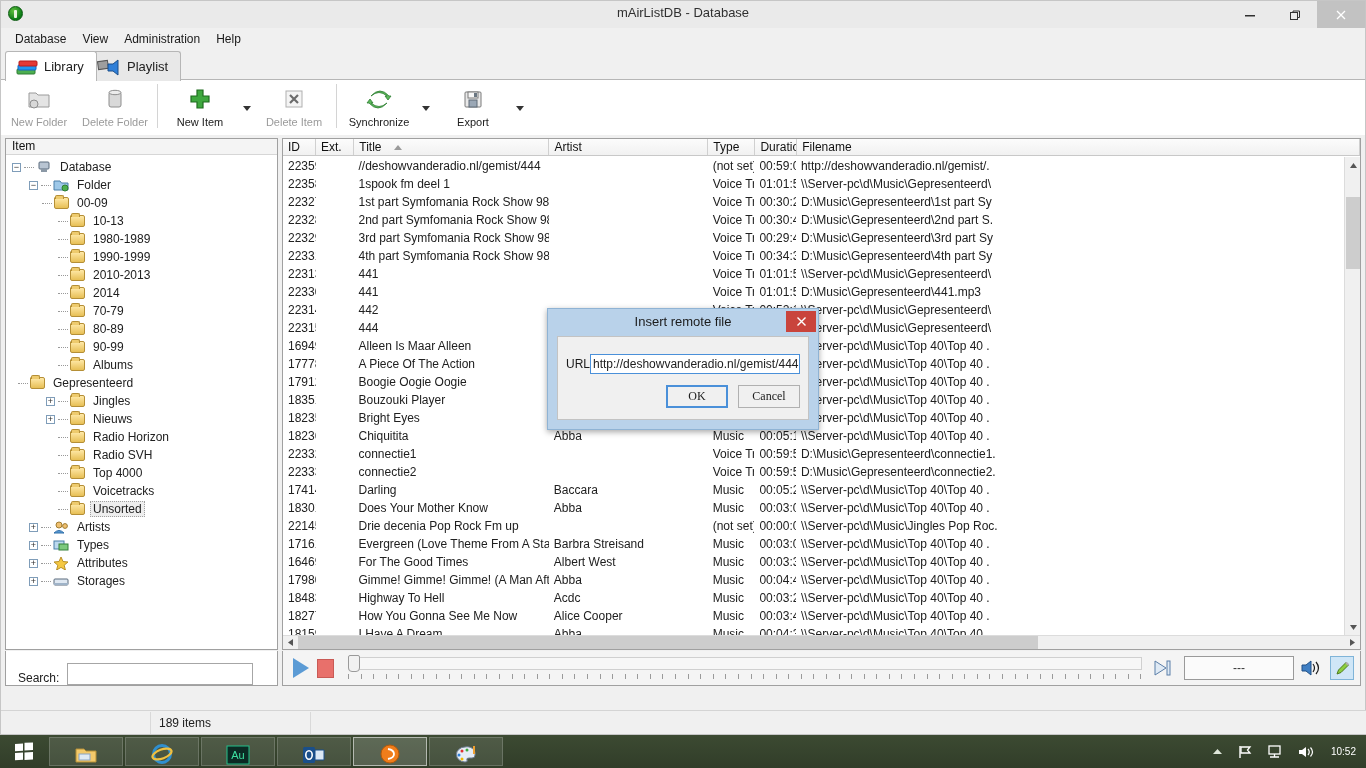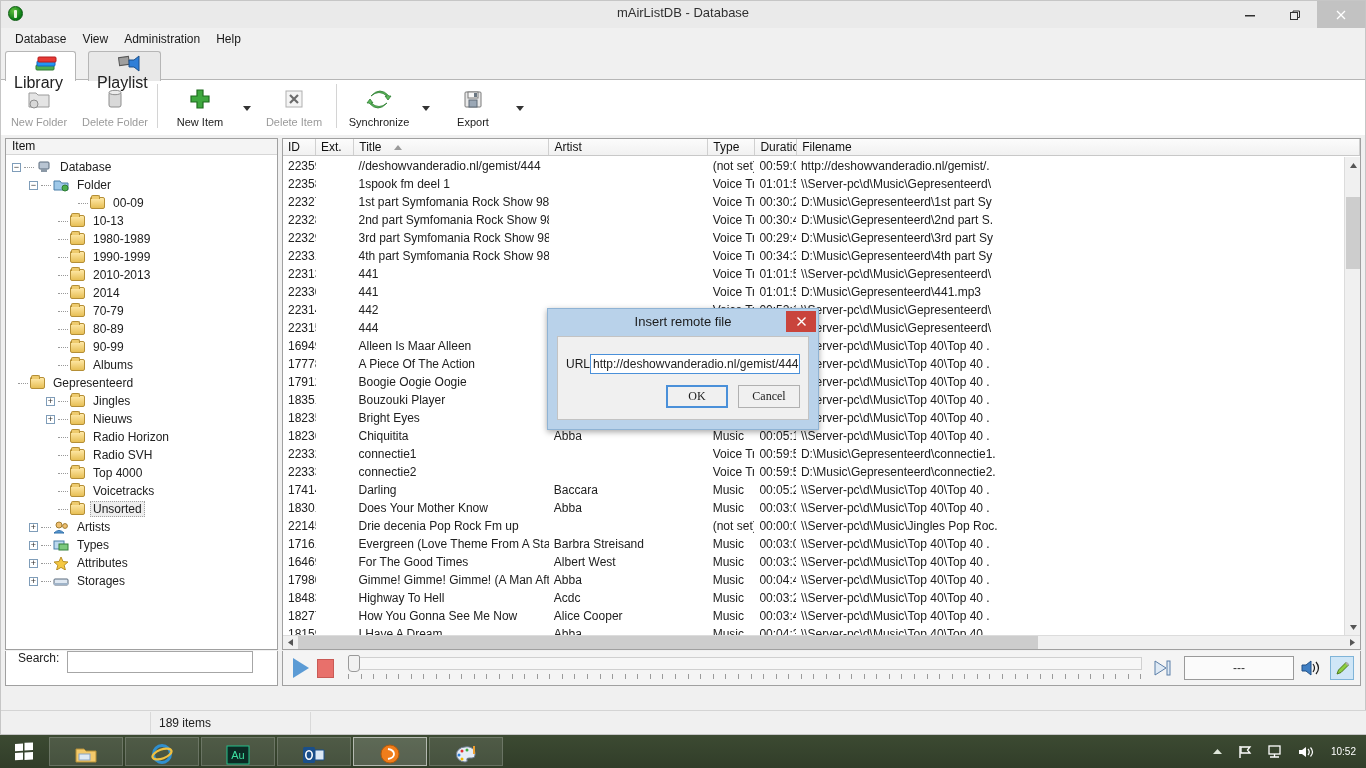--- a/index.html
+++ b/index.html
@@ -45,25 +45,24 @@
   .win-btn.close { background:#c2c2c2; color:#ffffff; width:48px; }
   .win-btn svg { display:block; }
 
   
   #menubar { height:21px; background:#f0f0f0; display:flex; align-items:center; padding-left:6px; }
   .menu-item { padding:2px 8px; font-size:12px; color:#1a1a1a; }
 
   
   #tabstrip { height:30px; background:#f0f0f0; position:relative; padding-left:4px; }
   .tab {
-    position:absolute; top:2px; height:30px; display:flex; align-items:flex-end;
-    padding:0 12px 0 8px; font-size:16px;
+    position:absolute; top:2px; height:30px; display:flex; align-items:center;
+    padding:0 12px 0 8px; font-size:13px;
     border:1px solid #b6b6b6; border-bottom:none;
     border-radius:3px 3px 0 0;
-    flex-direction:column;
   }
   .tab.active { background:#ffffff; left:4px; z-index:2; }
   .tab.inactive { background:#e8e8e8; left:87px; color:#222; }
   .tab .tab-ico { width:26px; height:22px; margin-right:4px; position:relative; }
 
   
   #toolbar {
     height:56px; background:#ffffff; border-top:1px solid #b6b6b6;
     display:flex; align-items:flex-start; padding-top:2px;
   }
@@ -137,21 +136,21 @@
     position:absolute; left:0; right:0; bottom:0; height:14px; background:#f0f0f0; border-top:1px solid #dcdcdc;
     display:flex; align-items:center;
   }
   #h-left,#h-right { width:15px;height:14px;display:flex;align-items:center;justify-content:center;color:#555;font-size:9px;}
   #h-thumb { height:13px; background:#cdcdcd; }
 
   
   #searchbar {
     position:absolute; left:4px; bottom:0; width:273px; height:35px;
     background:#ffffff; border:1px solid #a0a0a0; border-top:none;
-    display:flex; align-items:flex-start; padding-left:12px;
+    display:flex; align-items:flex-end; padding-left:12px;
   }
   #searchbar .lbl { font-size:12px; margin-right:8px; }
   #search-input { width:186px; height:22px; border:1px solid #a6a6a6; background:#fff; }
   #playerbar {
     position:absolute; left:281px; right:4px; bottom:0; height:35px;
     background:#f4f4f4; border:1px solid #a0a0a0; border-top:none;
     display:flex; align-items:center; padding:0 6px;
   }
   .play-tri { width:0;height:0;border-top:10px solid transparent;border-bottom:10px solid transparent;border-left:16px solid #5b9bd5;margin:0 8px 0 4px;}
   .stop-sq { width:17px;height:19px;background:#e8706b;border:1px solid #c95a55;margin-right:14px;}
@@ -362,21 +361,21 @@
           </div>
           <div class="tnode" style="padding-left: 23px;">
             <span class="exp">−</span>
             <span class="dots"></span>
             <span style="width: 16px; height: 14px; margin-right: 5px; display: inline-block; flex: 0 0 auto;"><svg width="16" height="14">
                 <path d="M1 3 h6 l1.5 2 H15 v7 H1 Z" fill="#9ec8e8" stroke="#4a7fa8"></path>
                 <circle cx="12" cy="10" r="3" fill="#4caf50" stroke="#2e7d32"></circle>
               </svg></span>
             <span class="tlabel">Folder</span>
           </div>
-          <div class="tnode" style="padding-left: 60px;">
+          <div class="tnode" style="padding-left: 24px;">
             <span class="exp none"></span>
             <span class="dots"></span>
             <span class="folder-ico"></span>
             <span class="tlabel">00-09</span>
           </div>
           <div class="tnode" style="padding-left: 40px;">
             <span class="exp none"></span>
             <span class="dots"></span>
             <span class="folder-ico"></span>
             <span class="tlabel">10-13</span>

